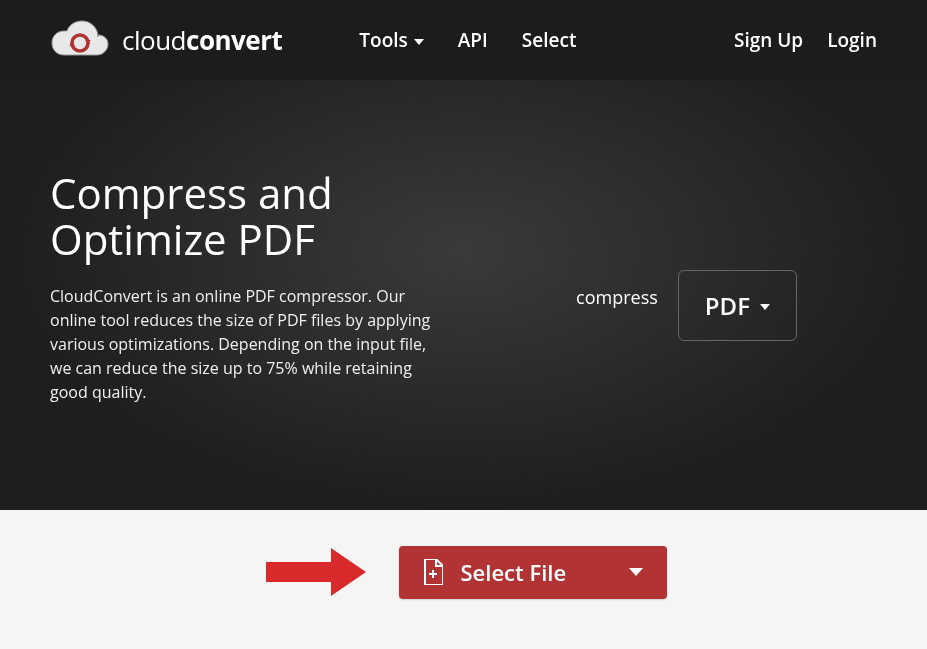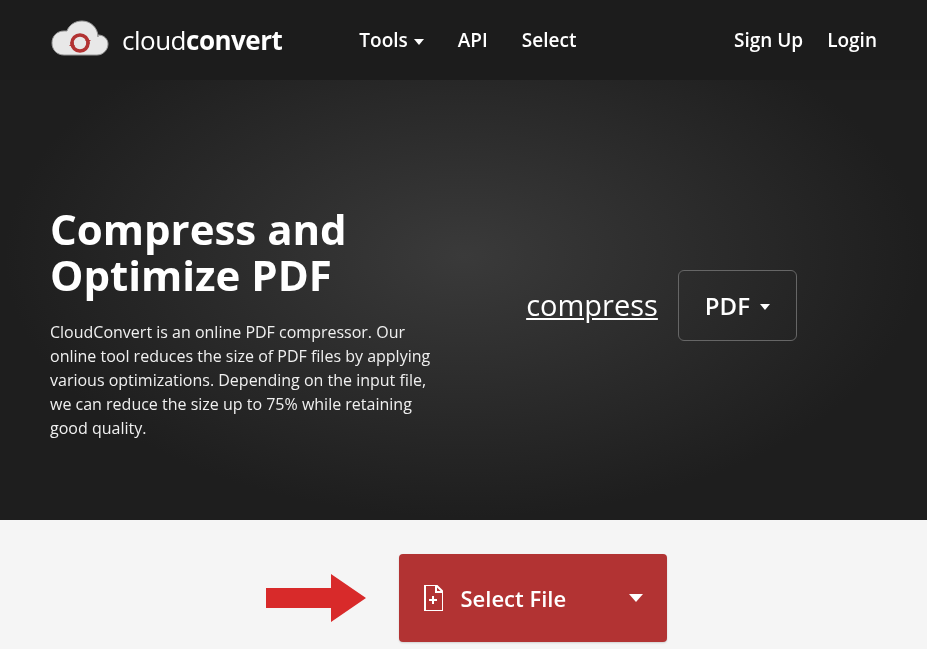--- a/index.html
+++ b/index.html
@@ -42,40 +42,39 @@
       background: radial-gradient(ellipse at 50% 40%, #3a3a3a 0%, #1e1e1e 70%);
       padding: 90px 50px 80px 50px;
       min-height: 430px;
       display: flex;
       flex-wrap: wrap;
     }
     .hero-left { flex: 0 0 46%; }
     .hero-title {
       color: #fff;
       font-size: 42px;
-      font-weight: 700;
+      font-weight: 400;
       line-height: 1.1;
       margin-bottom: 22px;
-      margin-top: 36px;
     }
     .hero-desc {
       color: #f0f0f0;
       font-size: 16px;
       line-height: 1.5;
     }
     .hero-right {
       flex: 1;
       display: flex;
       align-items: flex-start;
       justify-content: flex-end;
       gap: 20px;
       padding-top: 100px;
       padding-right: 80px;
     }
-    .compress-label { color: #fff; font-size: 29px; font-weight: 400; margin-top: 15px; text-decoration: underline;}
+    .compress-label { color: #fff; font-size: 18px; font-weight: 400; margin-top: 15px;}
     .pdf-pill {
       border: 1px solid #666;
       border-radius: 6px;
       padding: 18px 26px;
       color: #fff;
       font-size: 24px;
       font-weight: 600;
       display: flex; align-items: center; gap: 10px;
       cursor: pointer;
       justify-content: space-between;
@@ -88,21 +87,21 @@
       display: flex;
       justify-content: center;
       align-items: center;
       gap: 28px;
     }
     .arrow { width: 110px; height: 56px; }
     .select-btn {
       background: #b23333;
       color: #fff;
       border-radius: 4px;
-      height: 88px;
+      height: 53px;
       width: 268px;
       display: flex;
       align-items: center;
       justify-content: space-between;
       padding: 0 24px 0 24px;
       cursor: pointer;
       box-shadow: 0 1px 2px rgba(0,0,0,0.15);
     }
     .select-btn .inner { display:flex; align-items:center; gap:18px; }
     .file-icon { width: 20px; height: 26px; }

